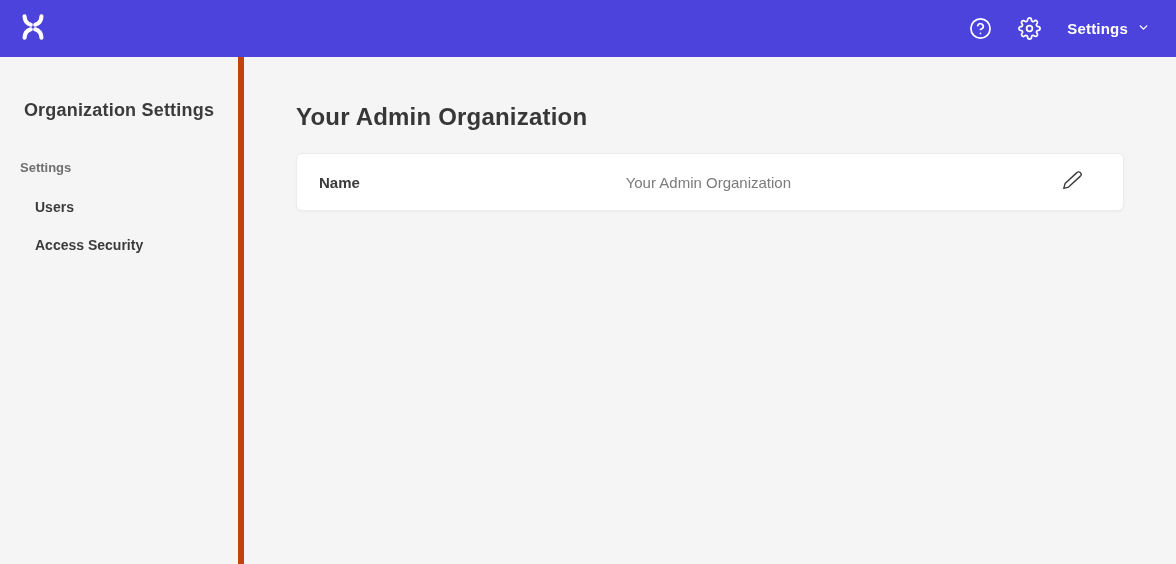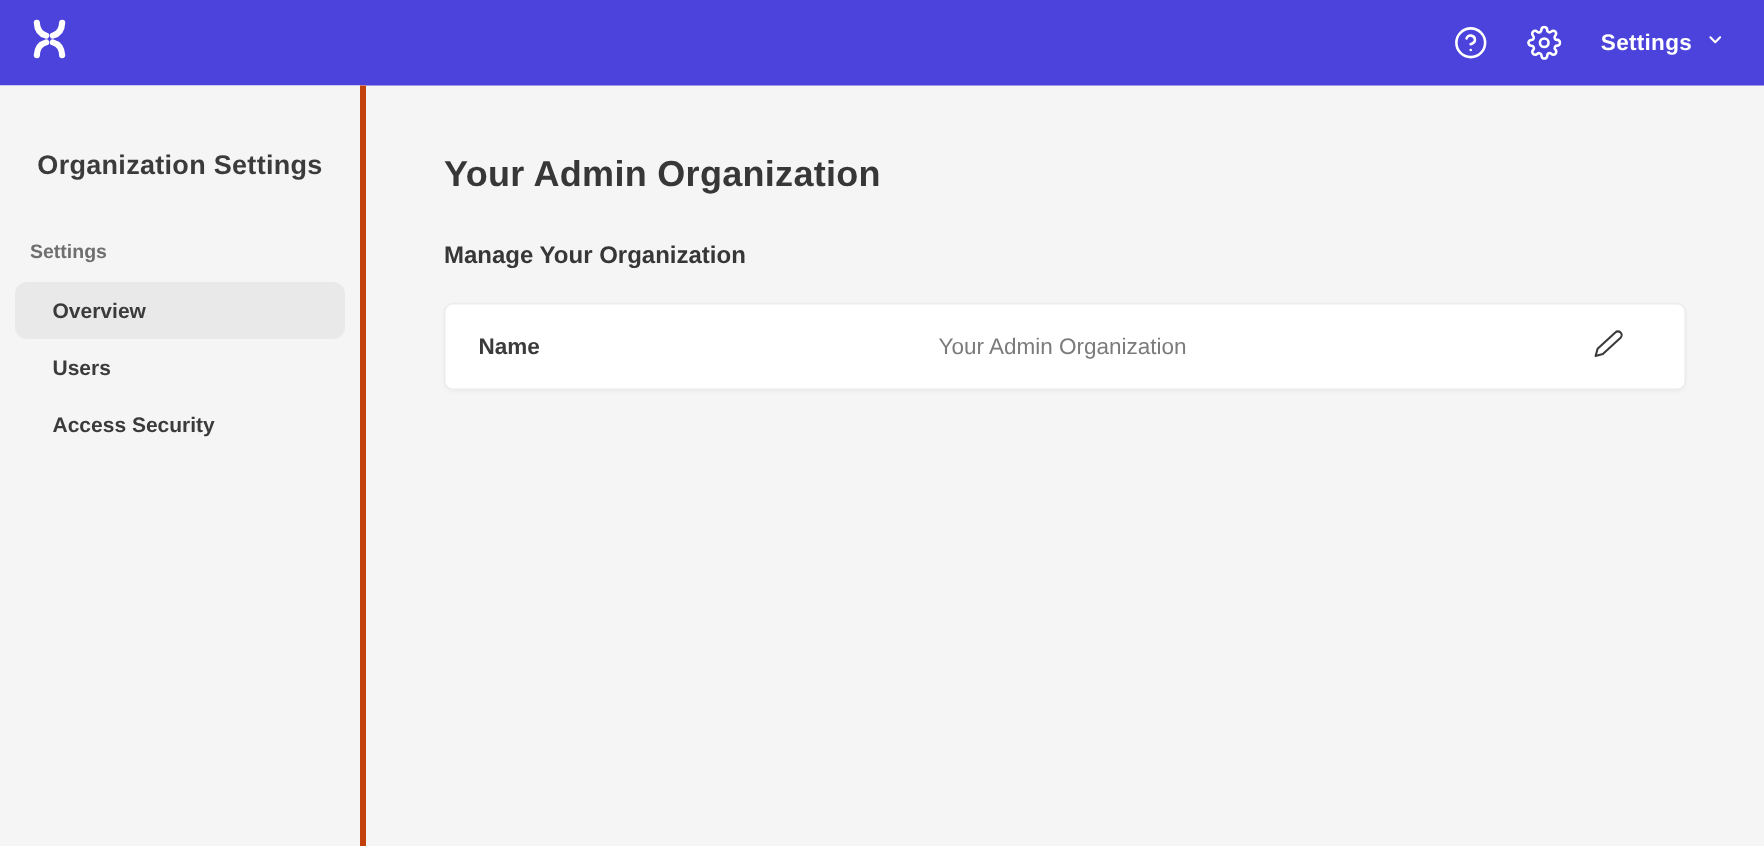--- a/index.html
+++ b/index.html
@@ -35,21 +35,21 @@
   }
 
   
   .layout { display: flex; height: 507px; }
 
   
   .sidebar {
     width: 244px;
     flex: 0 0 244px;
     background: #f5f5f5;
-    border-right: 4px solid #c2410c;
+    border-right: 6px solid #c2410c;
   }
   .sidebar-title {
     margin-top: 43px;
     text-align: center;
     font-size: 18px;
     font-weight: 700;
     color: #3b3b3b;
     letter-spacing: .2px;
   }
   .section-label {
@@ -158,35 +158,31 @@
     </button>
   </div>
 </header>
 
 <div class="layout">
 
   <aside class="sidebar">
     <h2 class="sidebar-title">Organization Settings</h2>
     <div class="section-label">Settings</div>
     <ul class="nav">
-      <li class="nav-item selected">
-        <span>Overview</span>
-      </li>
       <li class="nav-item">
         <span>Users</span>
       </li>
       <li class="nav-item">
         <span>Access Security</span>
       </li>
     </ul>
   </aside>
 
   <main class="main">
     <h1 class="page-title">Your Admin Organization</h1>
-    <h3 class="section-title">Manage Your Organization</h3>
 
     <div class="card">
       <span class="field-label">Name</span>
       <span class="field-value">Your Admin Organization</span>
       <button class="edit-btn">
         <span>
           <svg width="21" height="21" viewBox="0 0 24 24" fill="none" stroke="#3b3b3b" stroke-width="1.6" stroke-linecap="round" stroke-linejoin="round">
             <path d="M17 3a2.828 2.828 0 1 1 4 4L7.5 19.5 2 21l1.5-5.5L17 3z"></path>
           </svg>
         </span>

